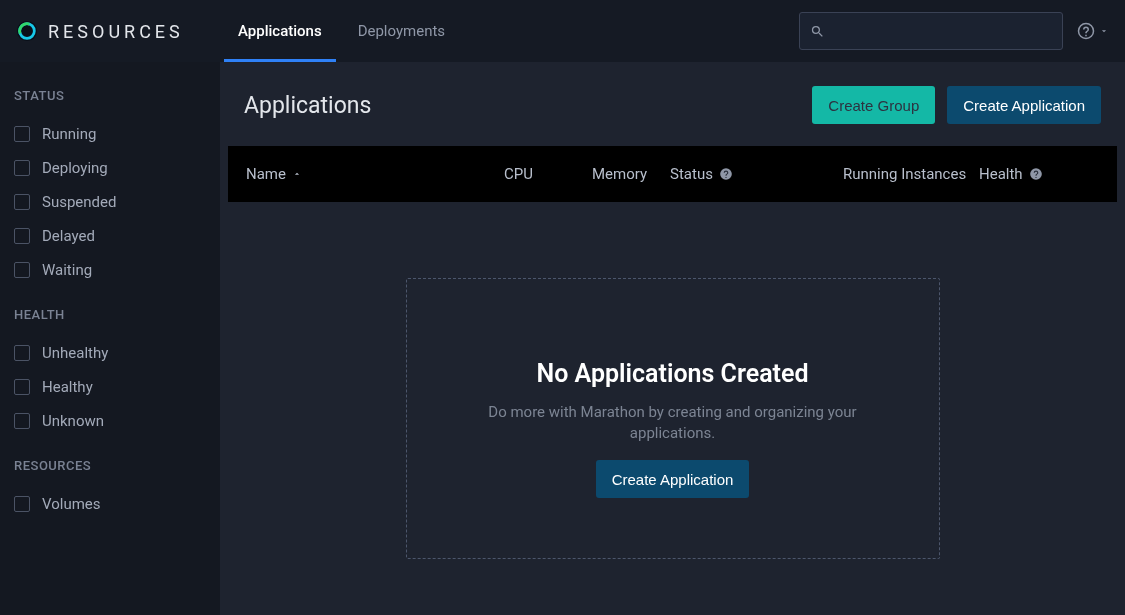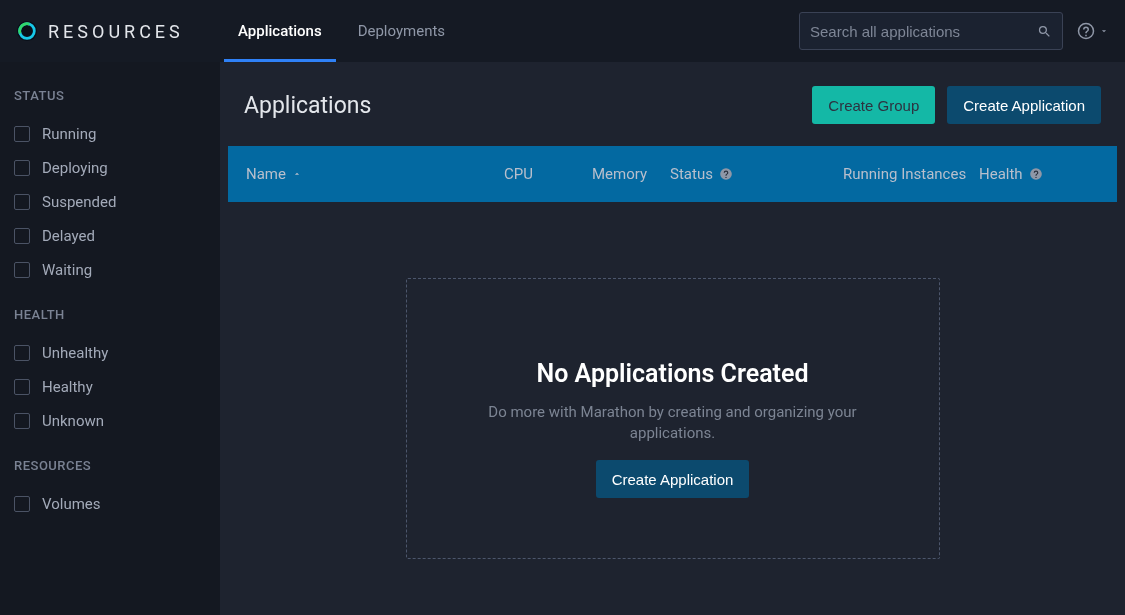--- a/index.html
+++ b/index.html
@@ -156,21 +156,21 @@
   .btn-default {
     background: #14b8a6;
     color: #2d3240;
   }
   .btn-primary {
     background: #0c4a6e;
     color: #fff;
   }
 
   .table-head {
-    background: #0369a1;
+    background: #000000;
     height: 56px;
     display: flex;
     align-items: center;
     padding: 0 18px;
     color: #b8bfcc;
     font-size: 15px;
     margin: 0 8px;
   }
   .col-name { width: 258px; display:flex; align-items:center; gap:6px; }
   .col-cpu { width: 88px; }
@@ -214,21 +214,20 @@
       <circle cx="12" cy="12" r="8" fill="none" stroke="#31d66b" stroke-width="3" stroke-dasharray="18 32" transform="rotate(160 12 12)"></circle>
     </svg>
     <span class="brand">RESOURCES</span>
   </div>
   <div class="nav-tabs">
     <div class="nav-tab active">Applications</div>
     <div class="nav-tab">Deployments</div>
   </div>
   <div class="top-right">
     <div class="search-box">
-      <input type="text" placeholder="Search all applications" style="">
       <svg width="15" height="15" viewBox="0 0 24 24" class="icon-muted">
         <path d="M15.5 14h-.79l-.28-.27A6.47 6.47 0 0016 9.5 6.5 6.5 0 109.5 16c1.61 0 3.09-.59 4.23-1.57l.27.28v.79l5 4.99L20.49 19l-4.99-5zm-6 0C7.01 14 5 11.99 5 9.5S7.01 5 9.5 5 14 7.01 14 9.5 11.99 14 9.5 14z"></path>
       </svg>
     </div>
     <div class="help-drop">
       <svg width="18" height="18" viewBox="0 0 24 24" class="icon-muted">
         <circle cx="12" cy="12" r="10" fill="none" stroke="#8f97a7" stroke-width="2"></circle>
         <path fill="#8f97a7" d="M11 17h2v2h-2zm1-11a4 4 0 00-4 4h2a2 2 0 114 0c0 2-3 1.8-3 5h2c0-2.2 3-2.5 3-5a4 4 0 00-4-4z"></path>
       </svg>
       <svg width="10" height="10" viewBox="0 0 24 24" class="icon-muted">

